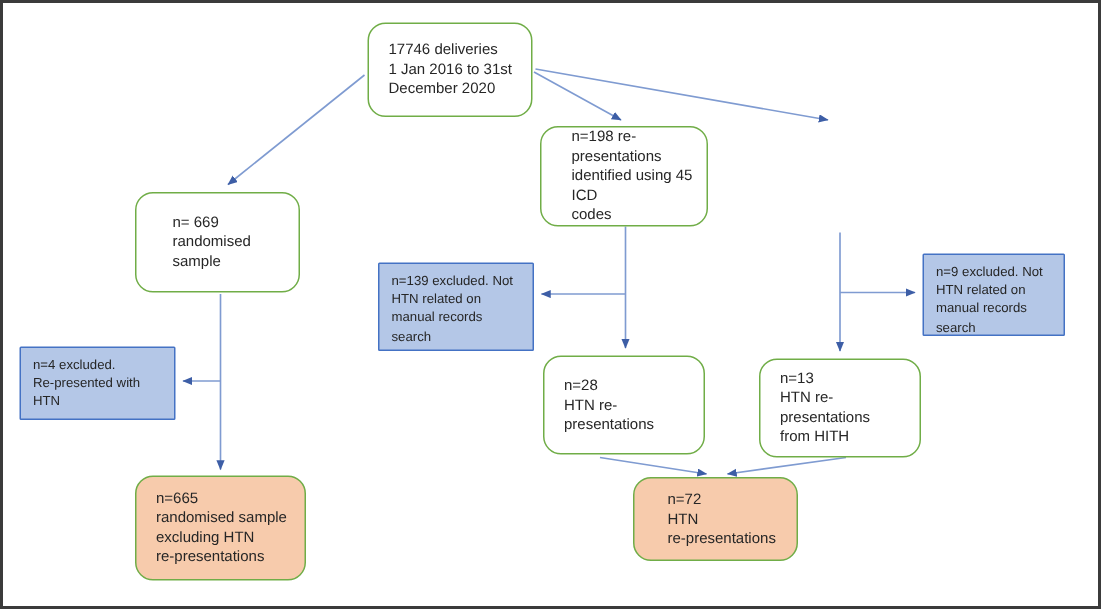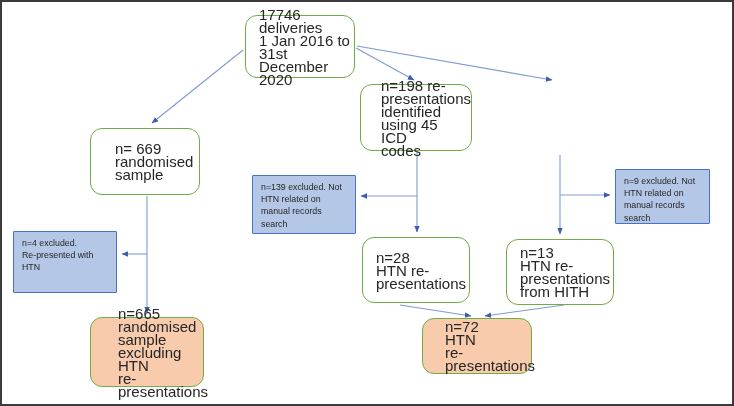--- a/index.html
+++ b/index.html
@@ -11,21 +11,21 @@
     background:#ffffff;
     font-family:"Liberation Sans", sans-serif;
     overflow:hidden;
   }
   .box{
     position:absolute;
     box-sizing:border-box;
     display:flex;
     flex-direction:column;
     justify-content:center;
-    font-size:15px;
+    font-size:10px;
     line-height:13px;
     color:#262626;
     white-space:pre-line;
   }
   .green{
     background:#ffffff;
     border:1.5px solid #70AD47;
     border-radius:12px;
     padding-left:13px;
     padding-right:4px;
@@ -38,21 +38,21 @@
     padding-right:3px;
     font-size:8.8px;
     line-height:12.2px;
     justify-content:flex-start;
     padding-top:5px;
   }
   .orange{
     background:#F7CBAC;
     border:1.5px solid #70AD47;
     border-radius:12px;
-    padding-left:27px;
+    padding-left:13px;
     padding-right:4px;
   }
   svg#arrows{position:absolute;left:0;top:0;pointer-events:none;}
   svg#arrows line{stroke:#7f9bd1;stroke-width:1.1;}
 </style>
 </head>
 <body>
 
 <div id="canvas">
 
@@ -93,21 +93,21 @@
 codes</div>
 
 
   <div class="box green" style="left:360px;top:235px;width:108px;height:66px;">n=28
 HTN re-presentations</div>
 
   <div class="box green" style="left:504px;top:237px;width:108px;height:66px;">n=13
 HTN re-presentations
 from HITH</div>
 
-  <div class="box blue" style="left:11px;top:229px;width:104px;height:62px;">n=4 excluded.
+  <div class="box blue" style="left:11px;top:229px;width:104px;height:49px;">n=4 excluded.
 Re-presented with
 HTN</div>
 
   <div class="box blue" style="left:250px;top:173px;width:104px;height:59px;">n=139 excluded. Not
 HTN related on
 manual records
 search</div>
 
   <div class="box blue" style="left:613px;top:167px;width:95px;height:55px;">n=9 excluded. Not
 HTN related on

